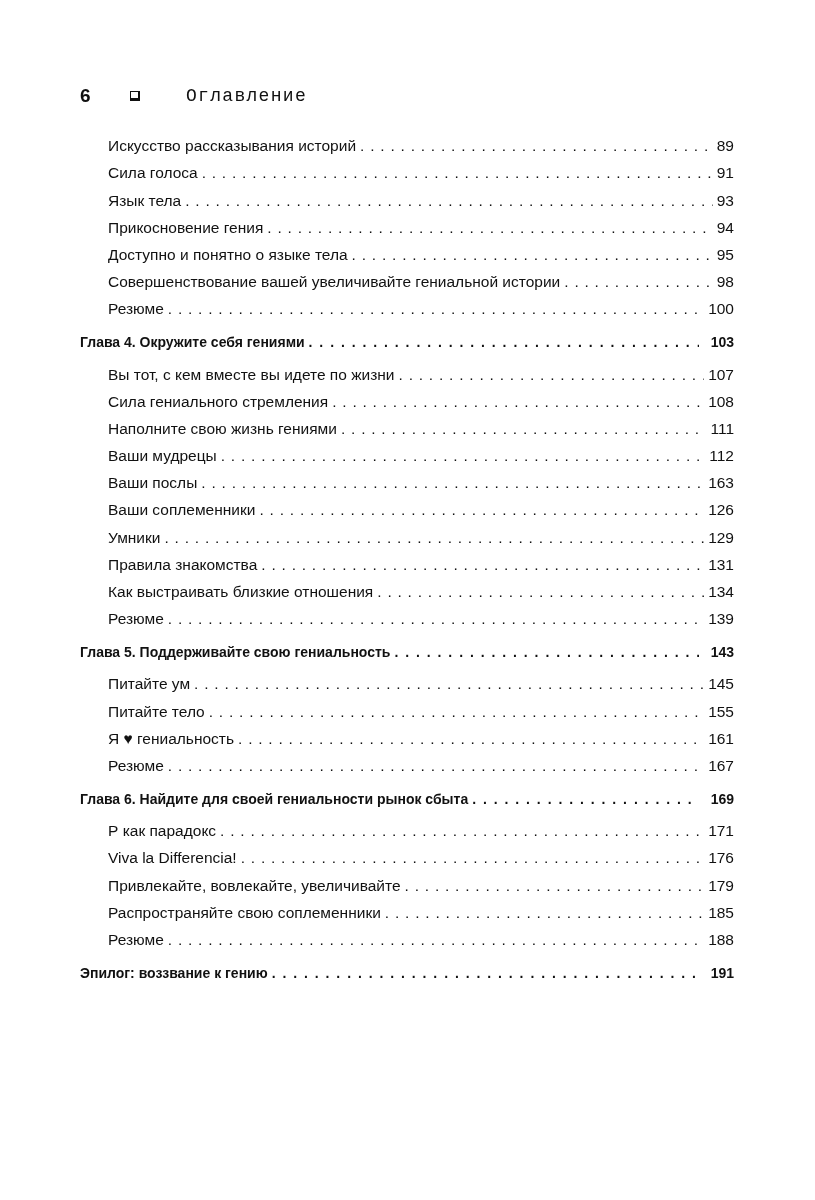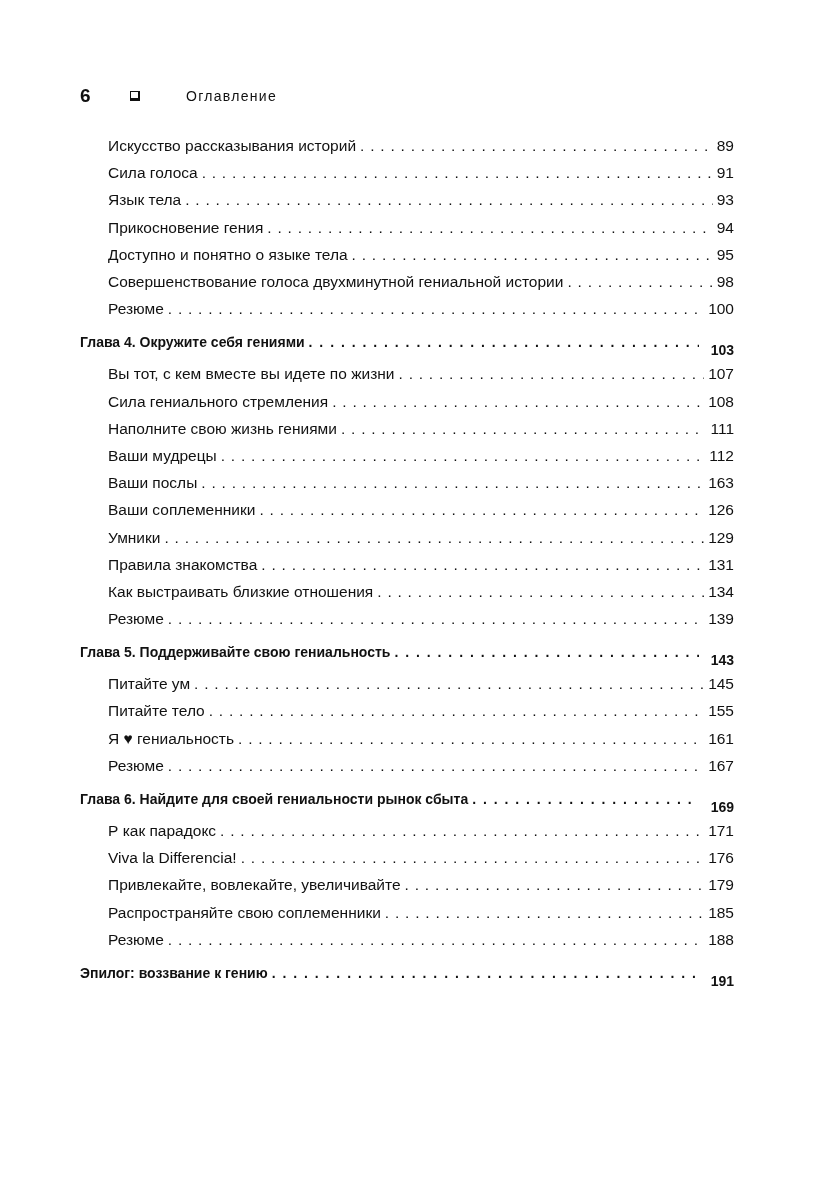--- a/index.html
+++ b/index.html
@@ -7,23 +7,23 @@
     width: 815px; height: 1200px; background: #ffffff; position: relative;
     font-family: "Liberation Sans", "DejaVu Sans", sans-serif; color: #111111;
     overflow: hidden;
   }
   .header { position: absolute; left: 80px; top: 84px; height: 24px; display: flex; align-items: center; }
   .page-num { font-weight: bold; font-size: 19px; width: 50px; }
   .box-icon {
     width: 10px; height: 10px; border: 1.5px solid #111; border-bottom-width: 3px; border-right-width: 2.5px;
     box-sizing: border-box; margin-right: 46px;
   }
-  .running-title { font-size: 14px; letter-spacing: 1.3px; }
+  .running-title { font-size: 18px; letter-spacing: 1.3px; font-family: Liberation Mono, monospace; }
   .toc { position: absolute; left: 80px; top: 132px; width: 654px; }
-  .row { display: flex; align-items: center; white-space: nowrap; overflow: hidden; }
+  .row { display: flex; align-items: flex-end; white-space: nowrap; overflow: hidden; }
   .row.sub { height: 27.2px; padding-left: 28px; font-size: 15.5px; line-height: 27px; }
   .row.chap { height: 36px; font-size: 14px; font-weight: bold; line-height: 36px; }
   .row.chap.after-sub { margin-top: 2px; }
   .title { flex: 0 0 auto; padding-right: 4px; }
   .dots { flex: 1 1 auto; overflow: hidden; letter-spacing: 4.3px; }
   .dots::before {
     content: ". . . . . . . . . . . . . . . . . . . . . . . . . . . . . . . . . . . . . . . . . . . . . . . . . . . . . . . . . . . . . . . . . . . . . . . . . . . . . . . . . . . . . . . . .";
     letter-spacing: 0; word-spacing: 1.5px;
   }
   .row.chap .dots::before { word-spacing: 3px; }
@@ -59,21 +59,21 @@
       <span class="title">Прикосновение гения</span>
       <span class="dots"></span>
       <span class="page">94</span>
     </div>
     <div class="row sub">
       <span class="title">Доступно и понятно о языке тела</span>
       <span class="dots"></span>
       <span class="page">95</span>
     </div>
     <div class="row sub">
-      <span class="title">Совершенствование голоса двухминутной гениальной истории</span>
+      <span class="title">Совершенствование вашей увеличивайте гениальной истории</span>
       <span class="dots"></span>
       <span class="page">98</span>
     </div>
     <div class="row sub">
       <span class="title">Резюме</span>
       <span class="dots"></span>
       <span class="page">100</span>
     </div>
     <div class="row chap after-sub">
       <span class="title">Глава 4. Окружите себя гениями</span>

